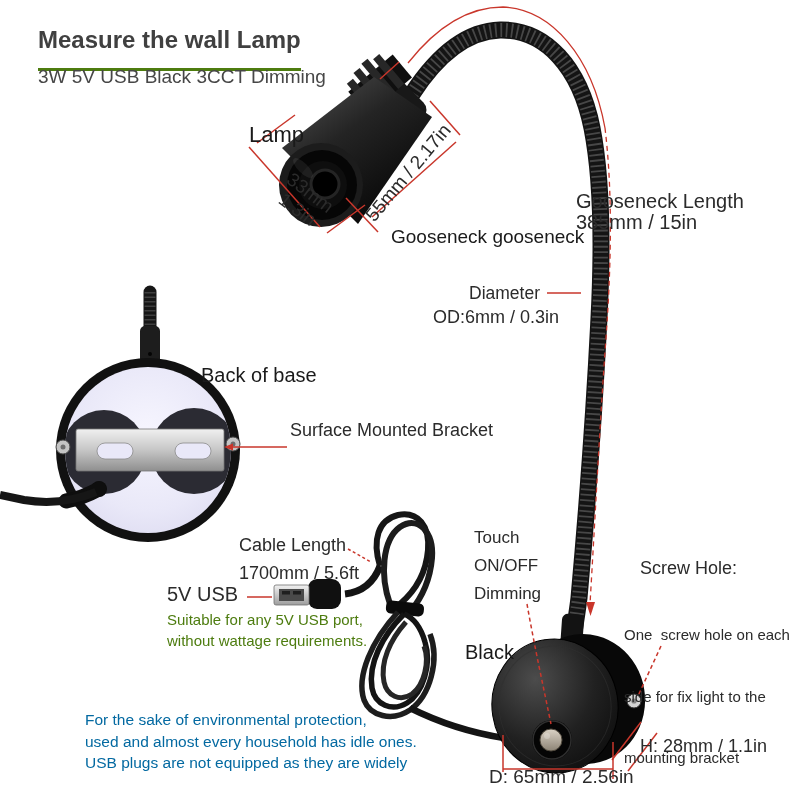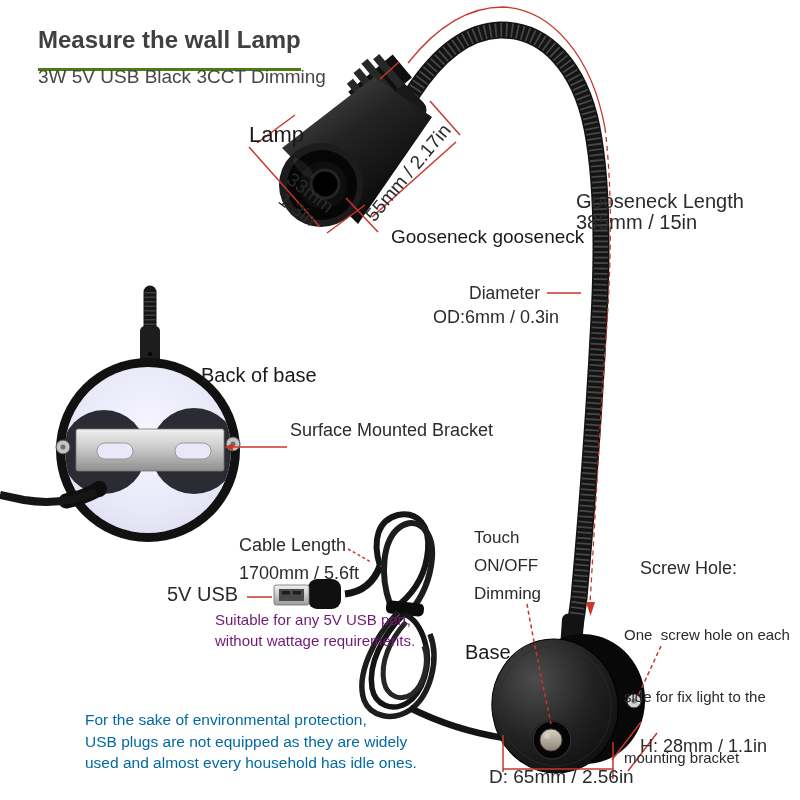--- a/index.html
+++ b/index.html
@@ -5,21 +5,21 @@
   html,body{margin:0;padding:0;background:#fff;}
   .canvas{
     position:relative;width:800px;height:800px;background:#ffffff;overflow:hidden;
     font-family:"Liberation Sans","DejaVu Sans",sans-serif;color:#2b2b2b;
   }
   .abs{position:absolute;}
   .lbl{white-space:nowrap;}
   .bold{font-weight:normal;color:#1a1a1a;}
   #title{font-size:24px;font-weight:bold;color:#404040;border-bottom:3px solid #4d7c0f;padding-bottom:14px;display:inline-block;}
   #subtitle{font-size:19px;color:#474747;}
-  .small-note{font-size:15px;color:#701a75;line-height:21px;margin-left:48px;}
+  .small-note{font-size:15px;color:#4d7c0f;line-height:21px;}
   .red-note{font-size:15.5px;line-height:21.5px;color:#0369a1;}
   .dim-rot{text-align:center;font-size:19px;line-height:21px;}
   svg{position:absolute;left:0;top:0;}
 </style>
 </head>
 <body>
 
 <div class="canvas">
 
   <svg width="800" height="800" viewBox="0 0 800 800">
@@ -200,31 +200,31 @@
     <div class="lbl">Suitable for any 5V USB port,</div>
     <div class="lbl">without wattage requirements.</div>
   </div>
 
   <div class="abs" style="left:474px;top:524px;font-size:17px;line-height:28px;">
     <div class="lbl">Touch</div>
     <div class="lbl">ON/OFF</div>
     <div class="lbl">Dimming</div>
   </div>
 
-  <div class="abs lbl bold" style="left:465px;top:641px;font-size:20px;">Base</div>
+  <div class="abs lbl bold" style="left:465px;top:641px;font-size:20px;">Black</div>
 
   <div class="abs lbl" style="left:624px;top:558px;font-size:18px;margin-left:16px;">Screw Hole:</div>
   <div class="abs" style="left:624px;top:584px;font-size:15px;line-height:20.5px;white-space:pre-wrap;">
     <div>One  screw hole on each</div>
     <div>side for fix light to the</div>
     <div>mounting bracket</div>
   </div>
 
   <div class="abs lbl" style="left:640px;top:736px;font-size:18px;">H: 28mm / 1.1in</div>
   <div class="abs lbl" style="left:489px;top:766px;font-size:19px;">D: 65mm / 2.56in</div>
 
   <div class="abs red-note" style="left:85px;top:709px;">
     <div class="lbl">For the sake of environmental protection,</div>
+    <div class="lbl">used and almost every household has idle ones.</div>
     <div class="lbl">USB plugs are not equipped as they are widely</div>
-    <div class="lbl">used and almost every household has idle ones.</div>
   </div>
 
 </div>
 
 </body></html>

